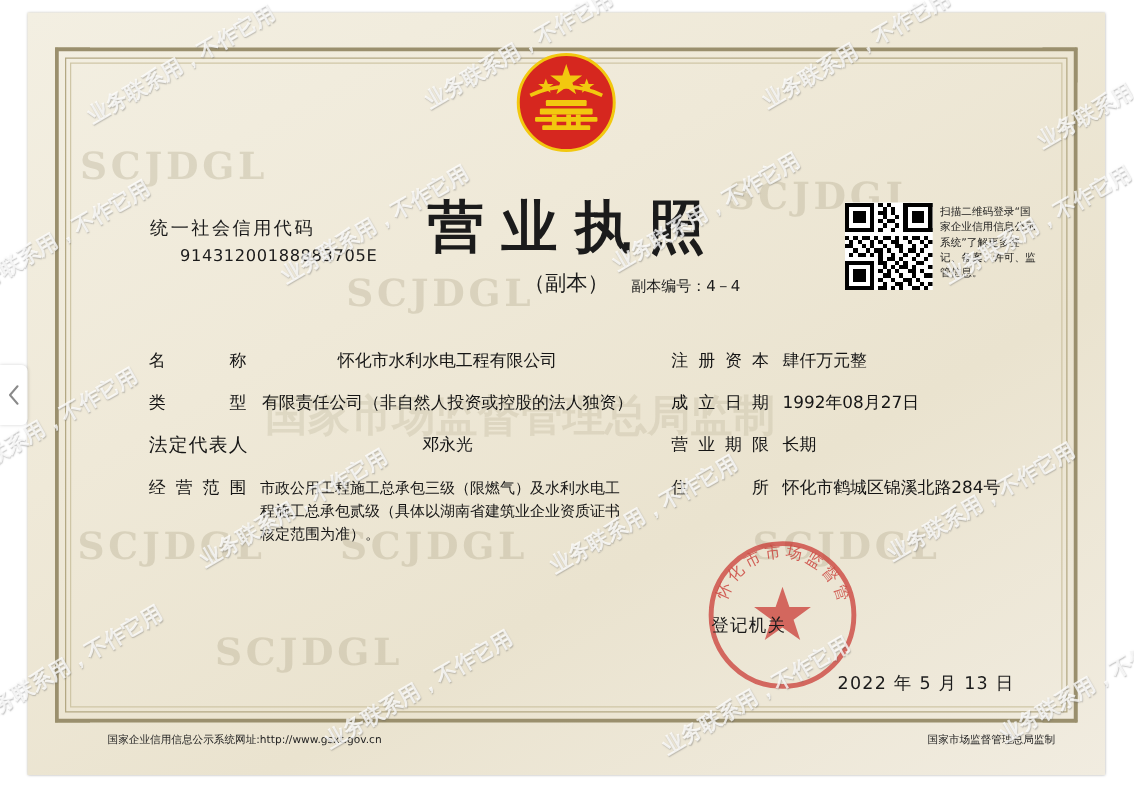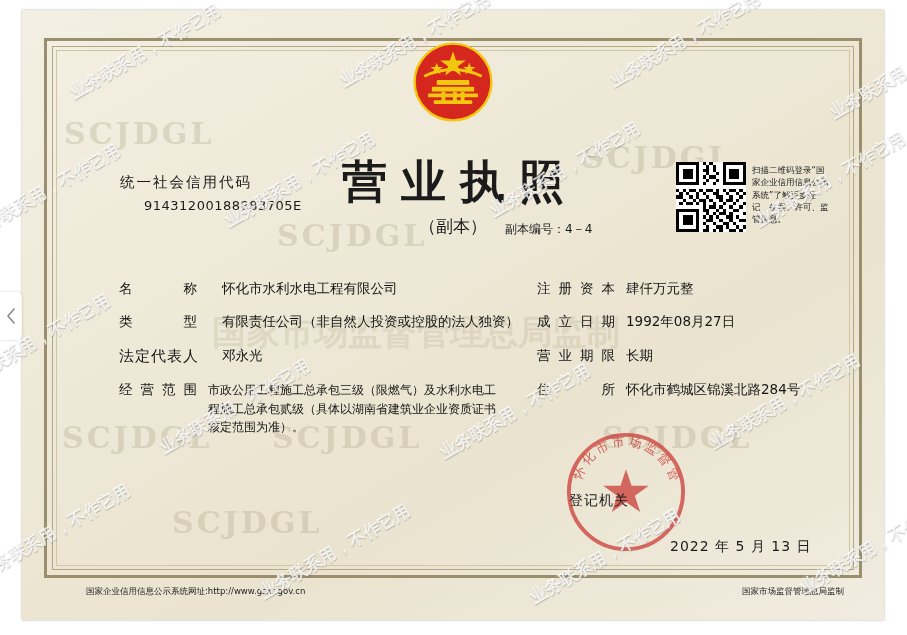--- a/index.html
+++ b/index.html
@@ -172,21 +172,21 @@
     text-align-last: justify;
     font-size: 13.5px;
   }
   .lbl-plain {
     display: inline-block;
     font-size: 15px;
     letter-spacing: 1px;
   }
 
   .col-left-label { left: 97px; }
-  .col-left-value { left: 200px; width: 300px; }
+  .col-left-value { left: 186px; width: 300px; text-align: center; }
   .col-right-label { left: 515px; }
   .col-right-value { left: 604px; width: 240px; }
 
   .row1 { top: 270px; }
   .row2 { top: 303px; }
   .row3 { top: 337px; }
   .row4 { top: 371px; }
 
   .scope-value {
     position: absolute;

